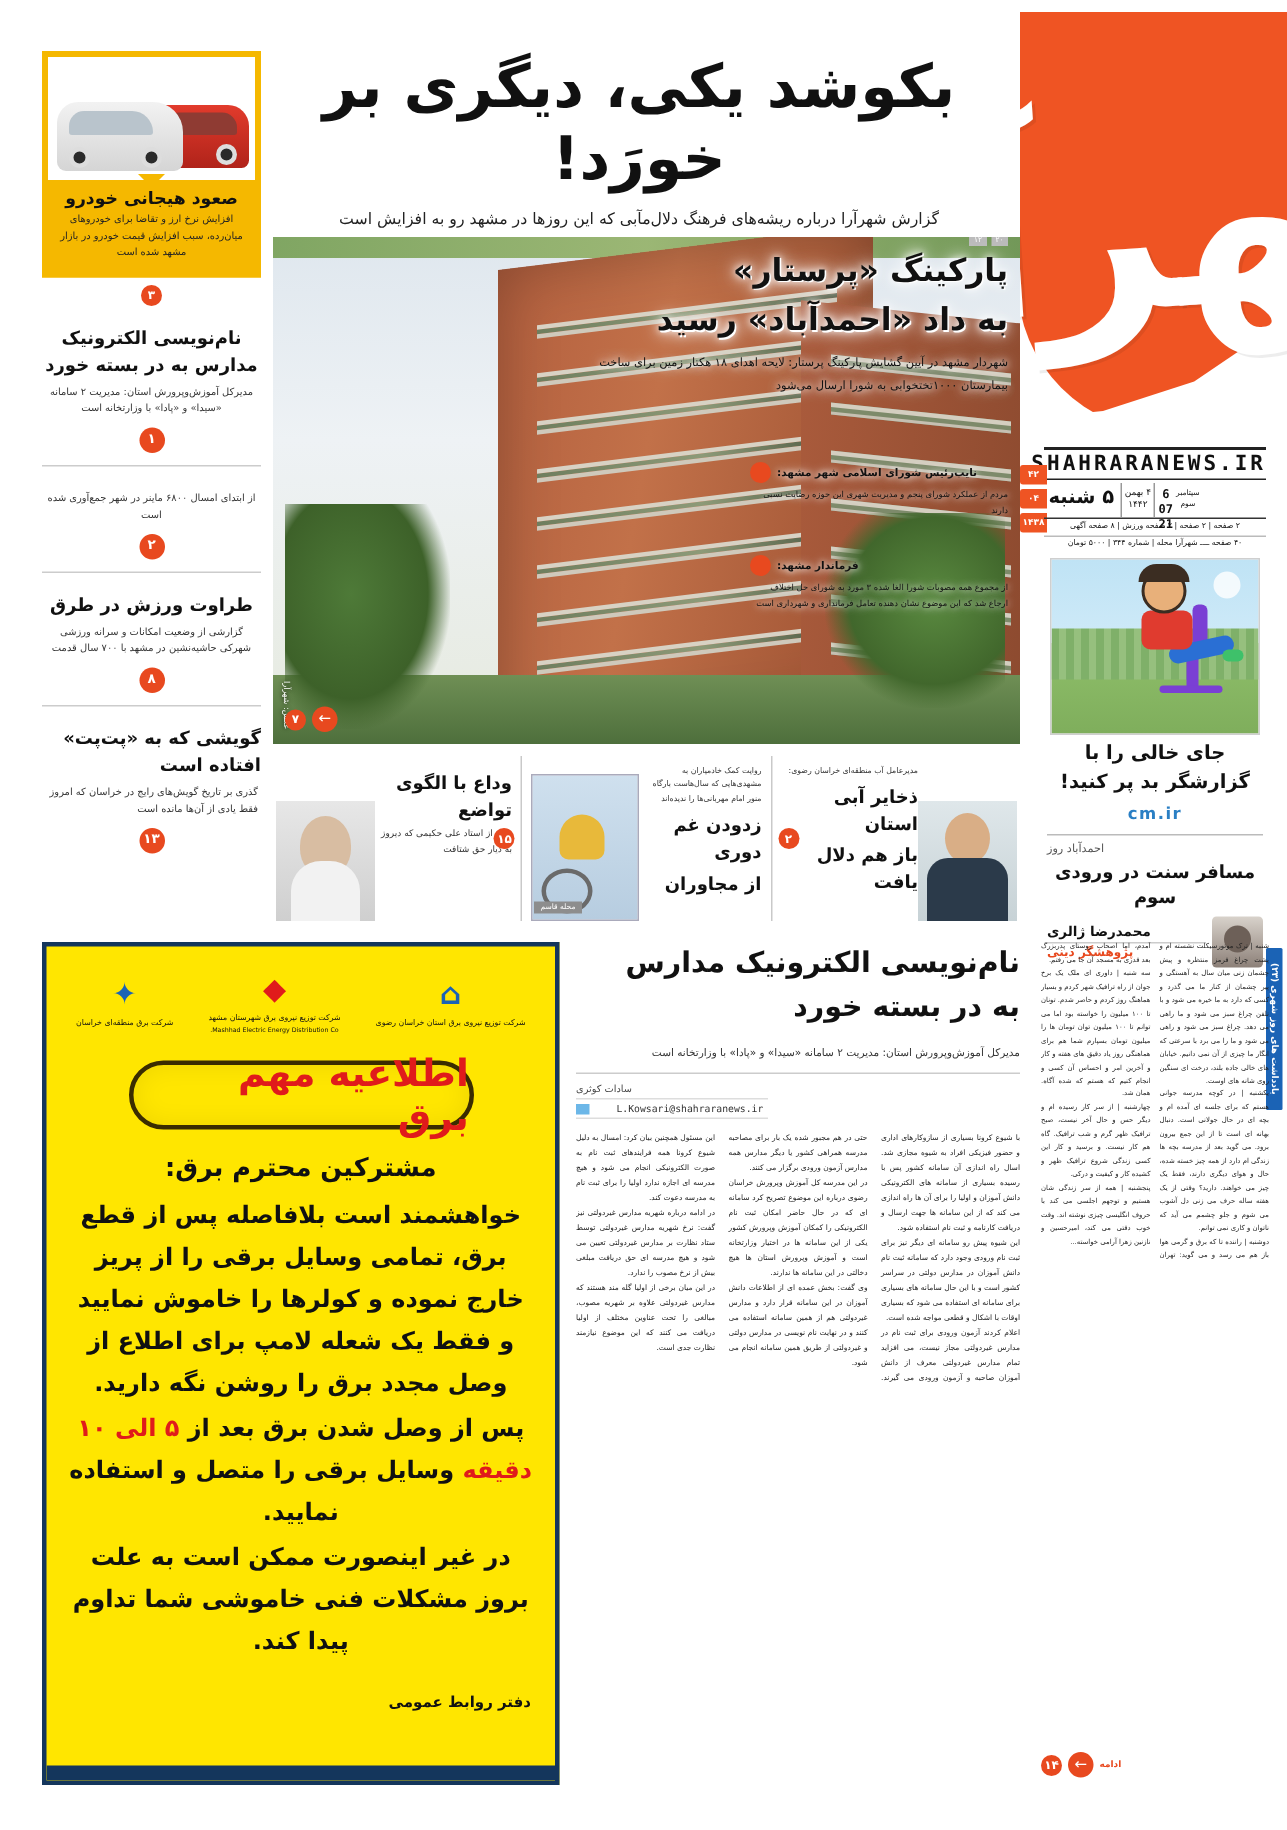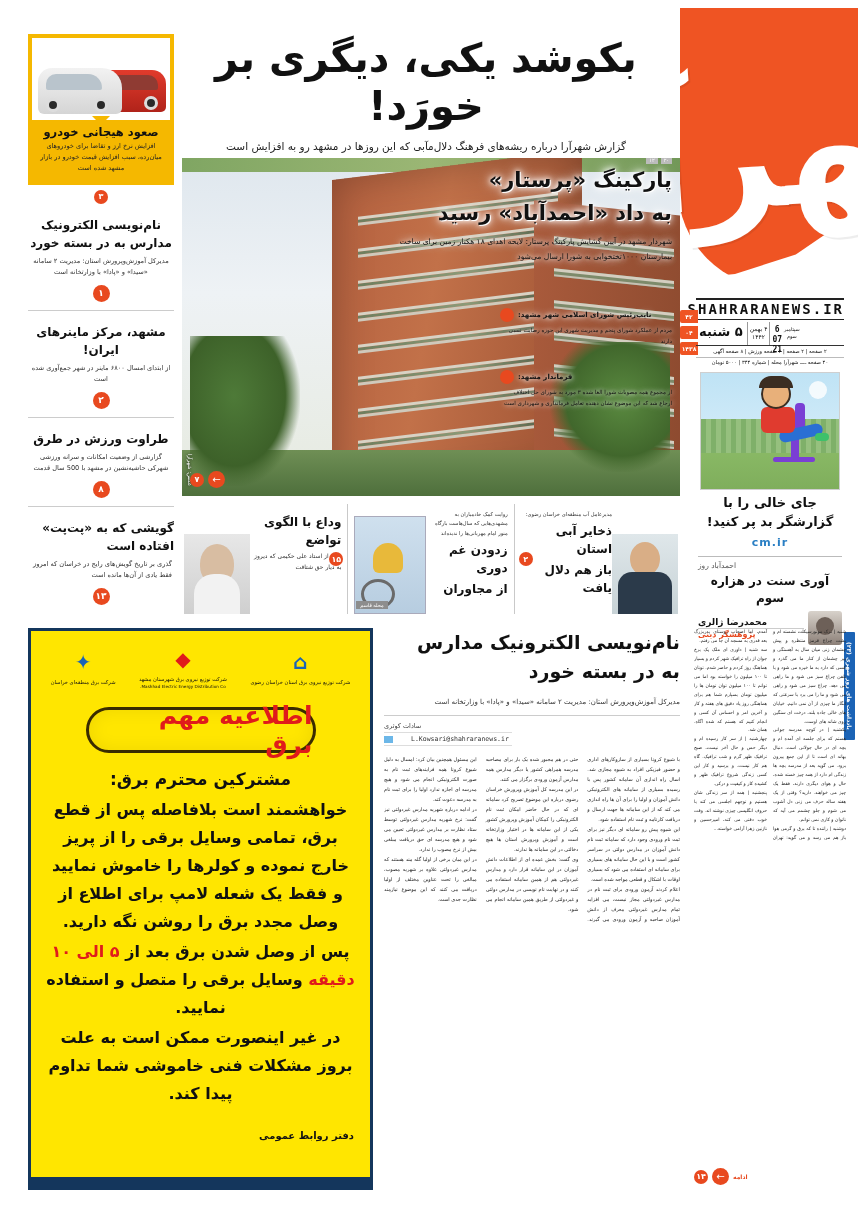--- a/index.html
+++ b/index.html
@@ -344,21 +344,21 @@
       <div class="cari-shoe"></div>
       <div class="cari-body"></div>
       <div class="cari-head"></div>
       <div class="cari-hair"></div>
     </div>
     <div class="cari-cap">جای خالی را با گزارشگر بد پر کنید!</div>
     <div class="cari-brand">cm.ir</div>
 
     <div class="note-box">
       <div class="note-kicker">احمدآباد روز</div>
-      <div class="note-title">آوری سنت در هزاره سوم</div>
+      <div class="note-title">مسافر سنت در ورودی سوم</div>
       <div class="note-auth-wrap">
         <div class="note-face"></div>
         <div class="note-auth">
           <div class="note-name">محمدرضا ژالری</div>
           <div class="note-role">پژوهشگر دینی</div>
         </div>
       </div>
     </div>
 
     <div class="vtag">یادداشت های روز شهری (۲۳)</div>
@@ -407,30 +407,29 @@
 
     <div class="side-item">
       <div class="si-title">نام‌نویسی الکترونیک مدارس به در بسته خورد</div>
       <div class="si-sub">مدیرکل آموزش‌وپرورش استان: مدیریت ۲ سامانه «سیدا» و «پادا» با وزارتخانه است</div>
       <div class="si-num">
         <div class="pnum">۱</div>
       </div>
     </div>
 
     <div class="side-item">
-      <div class="si-title">مشهد، مرکز ماینرهای ایران!</div>
       <div class="si-sub">از ابتدای امسال ۶۸۰۰ ماینر در شهر جمع‌آوری شده است</div>
       <div class="si-num">
         <div class="pnum">۲</div>
       </div>
     </div>
 
     <div class="side-item">
       <div class="si-title">طراوت ورزش در طرق</div>
-      <div class="si-sub">گزارشی از وضعیت امکانات و سرانه ورزشی شهرکی حاشیه‌نشین در مشهد با 500 سال قدمت</div>
+      <div class="si-sub">گزارشی از وضعیت امکانات و سرانه ورزشی شهرکی حاشیه‌نشین در مشهد با ۷۰۰ سال قدمت</div>
       <div class="si-num">
         <div class="pnum">۸</div>
       </div>
     </div>
 
     <div class="side-item">
       <div class="si-title">گویشی که به «پت‌پت» افتاده است</div>
       <div class="si-sub">گذری بر تاریخ گویش‌های رایج در خراسان که امروز فقط یادی از آن‌ها مانده است</div>
       <div class="si-num">
         <div class="pnum">۱۳</div>

